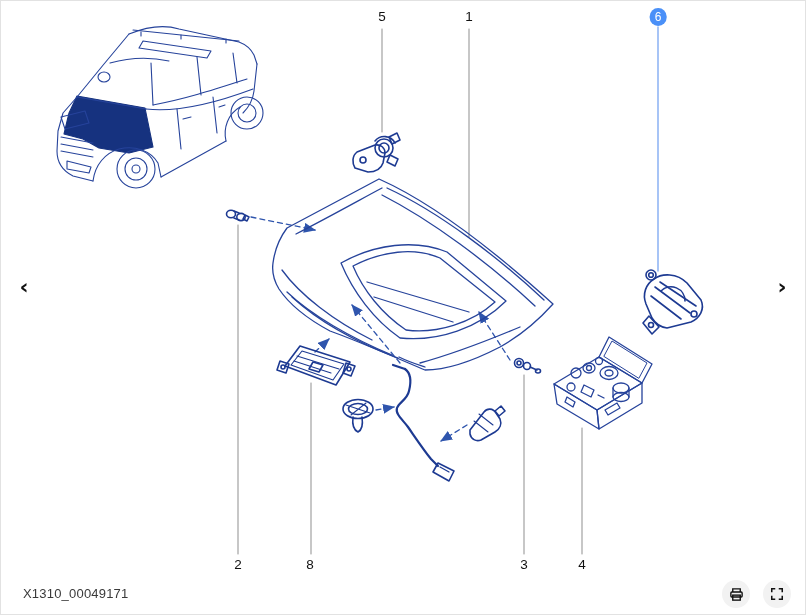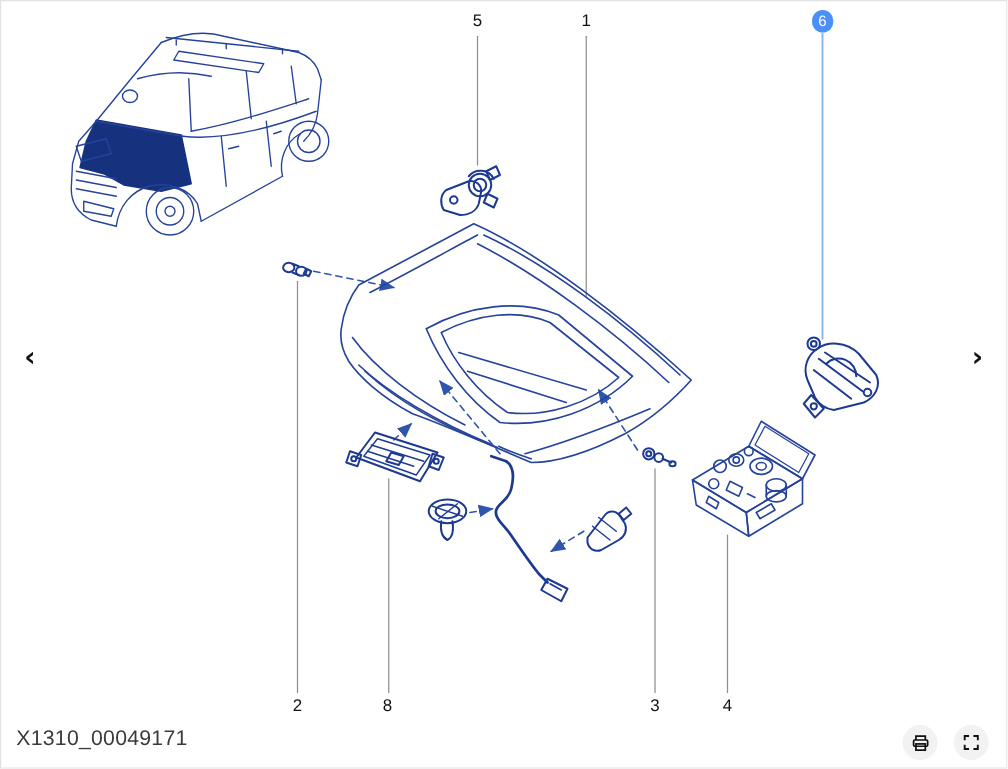--- a/index.html
+++ b/index.html
@@ -19,21 +19,21 @@
     font-size:12px;line-height:16px;padding:1px 5px 1px 5px;cursor:pointer;
   }
   .nav-arrow{
     position:absolute;top:271px;width:26px;height:30px;border:none;background:transparent;
     font-size:22px;font-weight:700;color:#111;cursor:pointer;padding:0;line-height:30px;
     font-family:"DejaVu Sans",sans-serif;
   }
   #nav-prev{left:10px;}
   #nav-next{right:10px;}
   .footer-code{
-    position:absolute;left:12px;bottom:13px;font-size:17px;color:#3a3a3a;letter-spacing:.2px;
+    position:absolute;left:22px;bottom:13px;font-size:13px;color:#3a3a3a;letter-spacing:.2px;
   }
   .footer-buttons{position:absolute;right:14px;bottom:6px;display:flex;gap:13px;}
   .round-btn{
     width:28px;height:28px;border-radius:50%;background:#f2f2f2;border:none;cursor:pointer;
     display:flex;align-items:center;justify-content:center;padding:0;
   }
   .round-btn svg{display:block;}
 </style>
 </head>
 <body>

